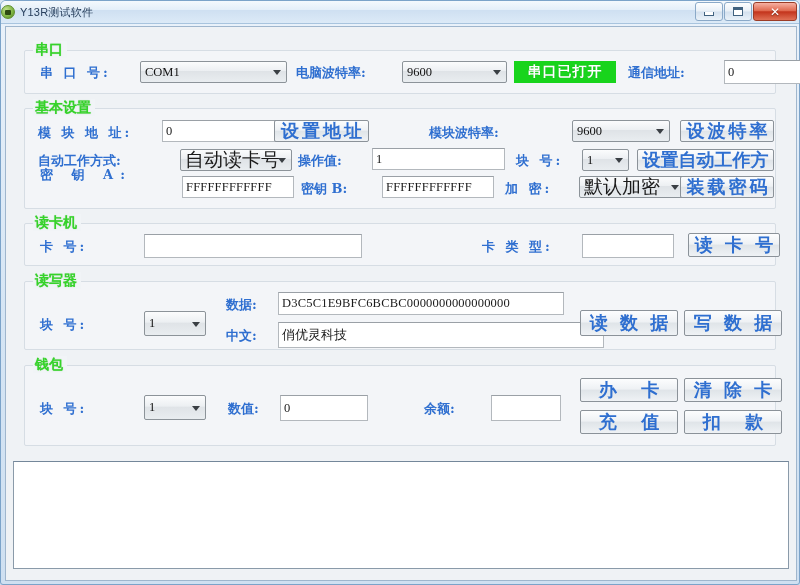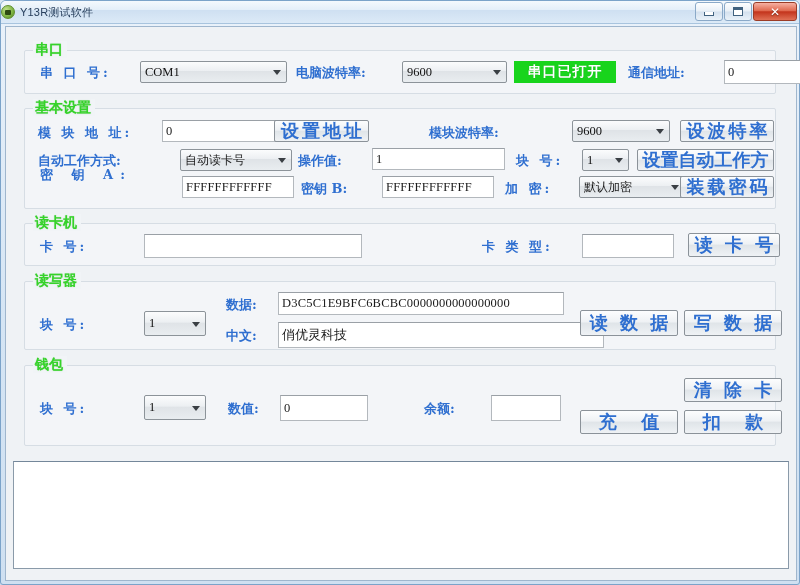--- a/index.html
+++ b/index.html
@@ -194,21 +194,21 @@
     align-items: center;
     padding-left: 4px;
     font-size: 12.5px;
     color: #111;
     font-family: "Liberation Serif", "DejaVu Serif", serif;
     white-space: nowrap;
     overflow: hidden;
   }
   .combo.cjk {
     font-family: "DejaVu Sans", "Liberation Sans", sans-serif;
-    font-size: 12px;
+    font-size: 19px;
     color: #1a1a1a;
   }
   .combo .arrow {
     position: absolute;
     right: 5px; top: 50%;
     margin-top: -2px;
     width: 0; height: 0;
     border-left: 4px solid transparent;
     border-right: 4px solid transparent;
     border-top: 5px solid #3a3f44;
@@ -385,20 +385,21 @@
           <span>1</span>
           <span class="arrow"></span>
         </div>
 
         <div class="lbl" style="left:204px; top:45px;">数值:</div>
         <div class="tf" style="left:256px; top:39px; width:88px; height:26px;">0</div>
 
         <div class="lbl" style="left:400px; top:45px;">余额:</div>
         <div class="tf" style="left:467px; top:39px; width:70px; height:26px;"></div>
 
+        <div class="btn wide-sp" style="left:556px; top:22px; width:98px; height:24px;">办     卡</div>
         <div class="btn mid-sp" style="left:660px; top:22px; width:98px; height:24px;">清 除 卡</div>
         <div class="btn wide-sp" style="left:660px; top:54px; width:98px; height:24px;">扣     款</div>
         <div class="btn wide-sp" style="left:556px; top:54px; width:98px; height:24px;">充     值</div>
       </div>
 
       <div class="logbox" style="left:7px; top:434px; width:776px; height:108px;"></div>
 
     </div>
   </div>
 </div>

